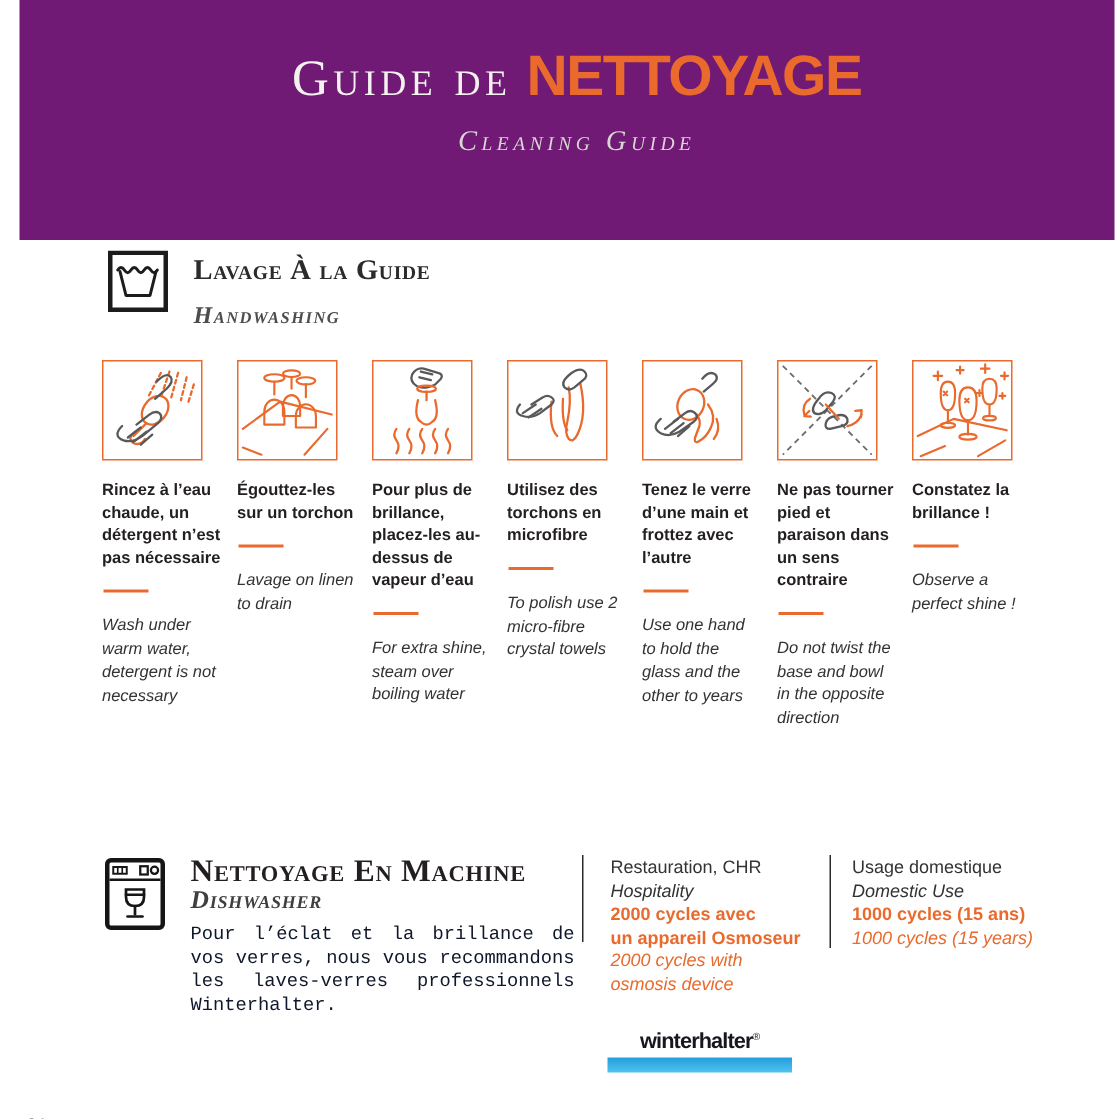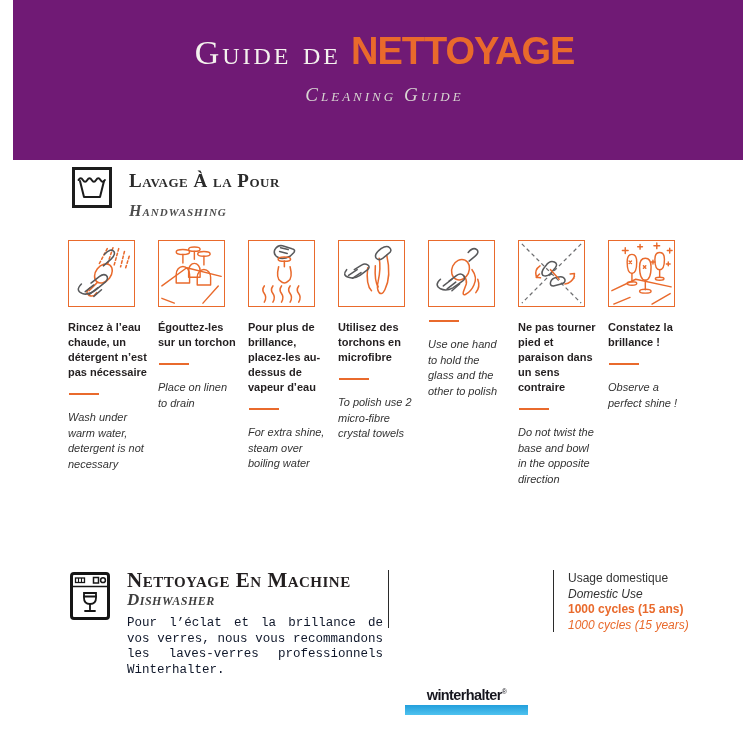--- a/index.html
+++ b/index.html
@@ -76,21 +76,21 @@
   <span>
     <svg width="40" height="41" viewBox="0 0 40 41">
       <rect x="1.5" y="1.5" width="37" height="38" fill="none" stroke="#1c1c1c" stroke-width="3"></rect>
       <g fill="none" stroke="#1c1c1c" stroke-width="2" stroke-linecap="round" stroke-linejoin="round">
         <path d="M6.5 13 q2.2 -3.5 4.4 0 t4.4 0 t4.4 0 t4.4 0 t4.4 0 t4.4 0"></path>
         <path d="M8 14 L12 30 L28 30 L32 14"></path>
       </g>
     </svg>
   </span>
   <div class="txt">
-    <div class="hw-title">Lavage À la Pour</div>
+    <div class="hw-title">Lavage À la Guide</div>
     <div class="hw-sub">Handwashing</div>
   </div>
 </div>
 
 <div class="steps">
 
   <div class="step">
     <div class="box">
       <svg width="65" height="65" viewBox="0 0 68 68">
         <g class="o" fill="none" stroke-width="1.6" stroke-linecap="round">
@@ -131,21 +131,21 @@
             <path d="M25 14 v9"></path>
           <path d="M18 44 v-9 a7 8.4 0 0 1 14 0 v9 z"></path>
           <ellipse cx="47" cy="13.5" rx="6.5" ry="2.5"></ellipse>
             <path d="M47 16 v9"></path>
           <path d="M40 46 v-8 a7 8.2 0 0 1 14 0 v8 z"></path>
         </g>
       </svg>
     </div>
     <div class="fr">Égouttez-les sur un torchon</div>
     <div class="rule"></div>
-    <div class="en">Place on linen to drain</div>
+    <div class="en">Lavage on linen to drain</div>
   </div>
 
   <div class="step">
     <div class="box">
       <svg width="65" height="65" viewBox="0 0 68 68">
         <g class="g" fill="none" stroke-width="1.6" stroke-linecap="round" stroke-linejoin="round">
           <path d="M27 9 q3 -5 8 -4 l10 3 q4 1 2 4 l-4 4 q-8 4 -13 1 q-5 -3 -3 -8"></path>
           <path d="M33 7 l8 2 M32 11 l8 2"></path>
         </g>
         <g class="o" fill="none" stroke-width="1.6" stroke-linecap="round">
@@ -193,22 +193,23 @@
           <path d="M45 30 q6 8 2 16 q-3 7 -9 10 q-3 1 -2 -3 l3 -8 q1 -4 -2 -8"></path>
           <path d="M51 40 q3 8 -2 14"></path>
         </g>
         <g class="g" fill="none" stroke-width="1.6" stroke-linecap="round" stroke-linejoin="round">
           <path d="M41 12 q5 -6 9 -3 q3 3 -2 7 l-6 5"></path>
           <path d="M12 40 q-7 6 0 10 q6 3 13 -1 l10 -7 q4 -3 1 -6 q-3 -3 -7 0 l-8 6"></path>
           <path d="M15 47 l9 -7 M19 50 l9 -7 M24 52 l8 -7"></path>
         </g>
       </svg>
     </div>
-    <div class="rule"></div>
-    <div class="en">Use one hand to hold the glass and the other to polish</div>
+    <div class="fr">Tenez le verre d’une main et frottez avec l’autre</div>
+    <div class="rule"></div>
+    <div class="en">Use one hand to hold the glass and the other to years</div>
   </div>
 
   <div class="step">
     <div class="box">
       <svg width="65" height="65" viewBox="0 0 68 68">
         <g stroke="#6d6e70" fill="none" stroke-width="1.3" stroke-dasharray="4 3.2">
           <path d="M3 3 L65 65 M65 3 L3 65"></path>
         </g>
         <g class="g" fill="none" stroke-width="1.6" stroke-linecap="round" stroke-linejoin="round">
           <path d="M28 26 q4 -6 9 -4 q4 2 1 6 l-5 6 q-4 4 -8 2 q-3 -3 3 -10"></path>
@@ -278,20 +279,28 @@
   </span>
 
   <div class="mc-text">
     <div class="mc-title">Nettoyage En Machine</div>
     <div class="mc-sub">Dishwasher</div>
     <div class="mc-p-fr">Pour l’éclat et la brillance de vos verres, nous vous recommandons les laves-verres professionnels Winterhalter.</div>
   </div>
 
   <div class="vrule1"></div>
 
+  <div class="cycles hosp">
+    <div class="lbl">Restauration, CHR</div>
+    <div class="lbl-en">Hospitality</div>
+    <div class="hot">2000 cycles avec</div>
+    <div class="hot">un appareil Osmoseur</div>
+    <div class="hot-en">2000 cycles with</div>
+    <div class="hot-en">osmosis device</div>
+  </div>
 
   <div class="vrule2"></div>
 
   <div class="cycles dom">
     <div class="lbl">Usage domestique</div>
     <div class="lbl-en">Domestic Use</div>
     <div class="hot">1000 cycles (15 ans)</div>
     <div class="hot-en">1000 cycles (15 years)</div>
   </div>
 

